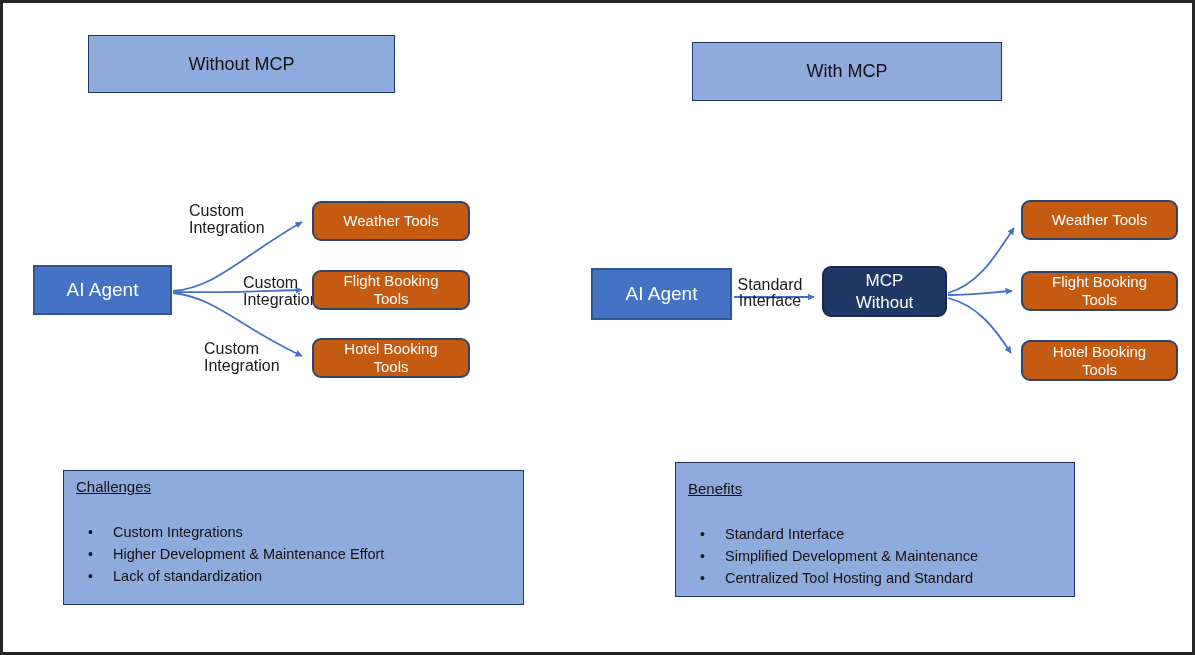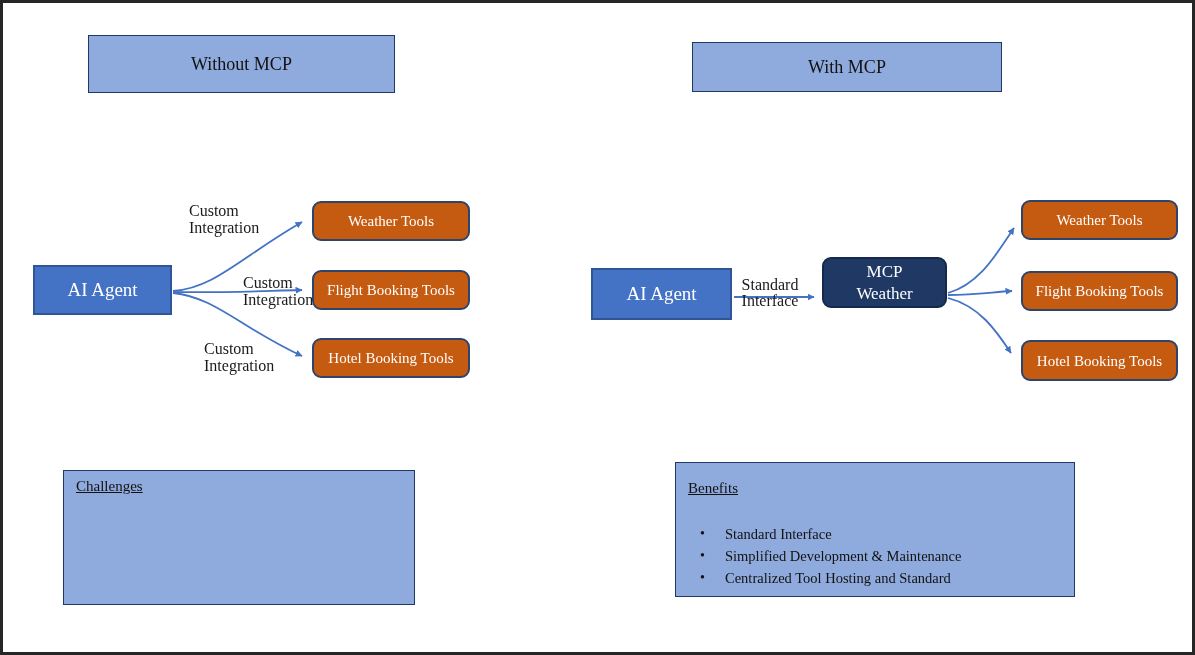--- a/index.html
+++ b/index.html
@@ -2,21 +2,21 @@
 <html><head>
 <meta charset="utf-8">
 <style>
   html,body{margin:0;padding:0;background:#fff;}
   *{box-sizing:border-box;}
   #canvas{
     position:relative;
     width:1195px;height:655px;
     background:#ffffff;
     border:3px solid #262626;
-    font-family:Liberation Serif, serif;
+    font-family:Liberation Sans, sans-serif;
     color:#1a1a1a;
     overflow:hidden;
   }
   .abs{position:absolute;}
   
   .header-box{
     background:#8FAADC;
     border:1.7px solid #203864;
     display:flex;align-items:center;justify-content:center;
     font-size:18px;color:#121212;
@@ -119,37 +119,42 @@
   <div class="abs tool-box" style="left:309px;top:198px;width:158px;height:36px;">
     <span>Weather Tools</span>
   </div>
   <div class="abs tool-box" style="left:309px;top:267px;width:158px;height:39px;">
     <span>Flight Booking Tools</span>
   </div>
   <div class="abs tool-box" style="left:309px;top:335px;width:158px;height:40px;">
     <span>Hotel Booking Tools</span>
   </div>
 
-  <div class="abs notes-box" style="left:60px;top:467px;width:352px;height:135px;padding:7px 12px;">
+  <div class="abs notes-box" style="left:60px;top:467px;width:461px;height:135px;padding:7px 12px;">
     <p class="notes-title">Challenges</p>
+    <ul class="notes-list">
+      <li>Custom Integrations</li>
+      <li>Higher Development &amp; Maintenance Effort</li>
+      <li>Lack of standardization</li>
+    </ul>
   </div>
 
-  <div class="abs header-box" style="left:689px;top:39px;width:310px;height:50px;">
+  <div class="abs header-box" style="left:689px;top:39px;width:310px;height:59px;">
     <span>With MCP</span>
   </div>
 
   <div class="abs agent-box" style="left:588px;top:265px;width:141px;height:52px;">
     <span>AI Agent</span>
   </div>
 
   <div class="abs edge-label center" style="left:734px;top:274px;width:66px;">Standard Interface</div>
 
-  <div class="abs server-box" style="left:819px;top:254px;width:125px;height:51px;">
+  <div class="abs server-box" style="left:819px;top:263px;width:125px;height:51px;">
     <span>MCP</span>
-    <span>Weather</span>
+    <span>Without</span>
   </div>
 
   <div class="abs tool-box" style="left:1018px;top:197px;width:157px;height:38px;">
     <span>Weather Tools</span>
   </div>
   <div class="abs tool-box" style="left:1018px;top:268px;width:157px;height:40px;">
     <span>Flight Booking Tools</span>
   </div>
   <div class="abs tool-box" style="left:1018px;top:337px;width:157px;height:41px;">
     <span>Hotel Booking Tools</span>

